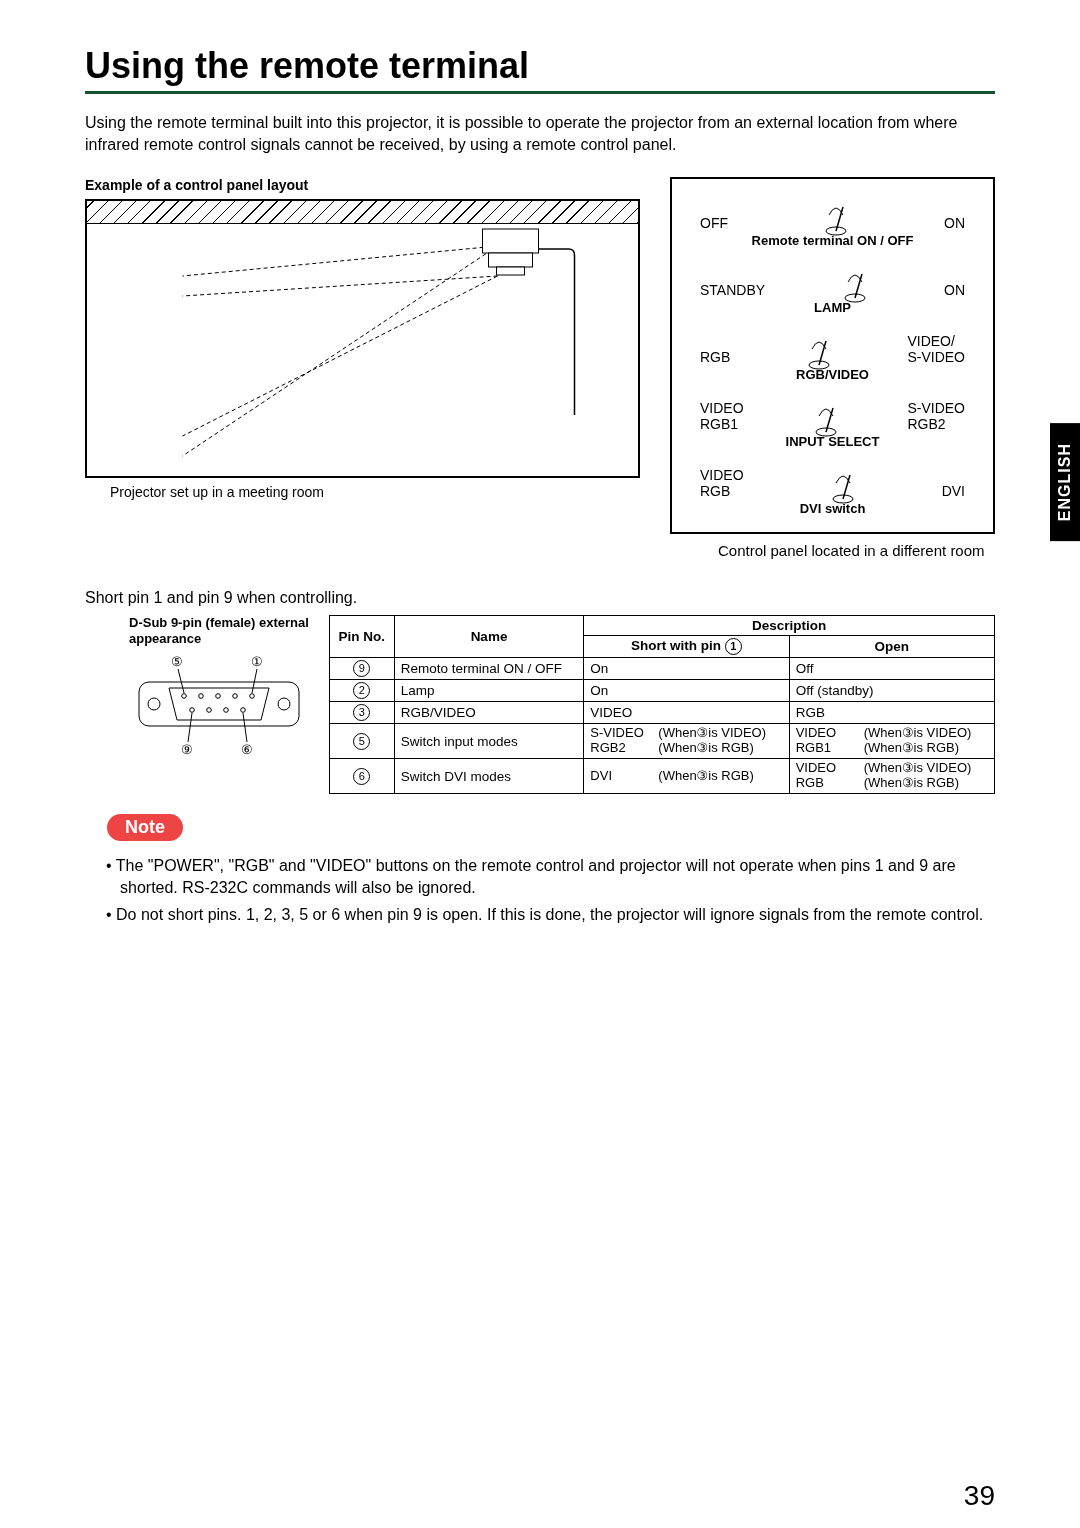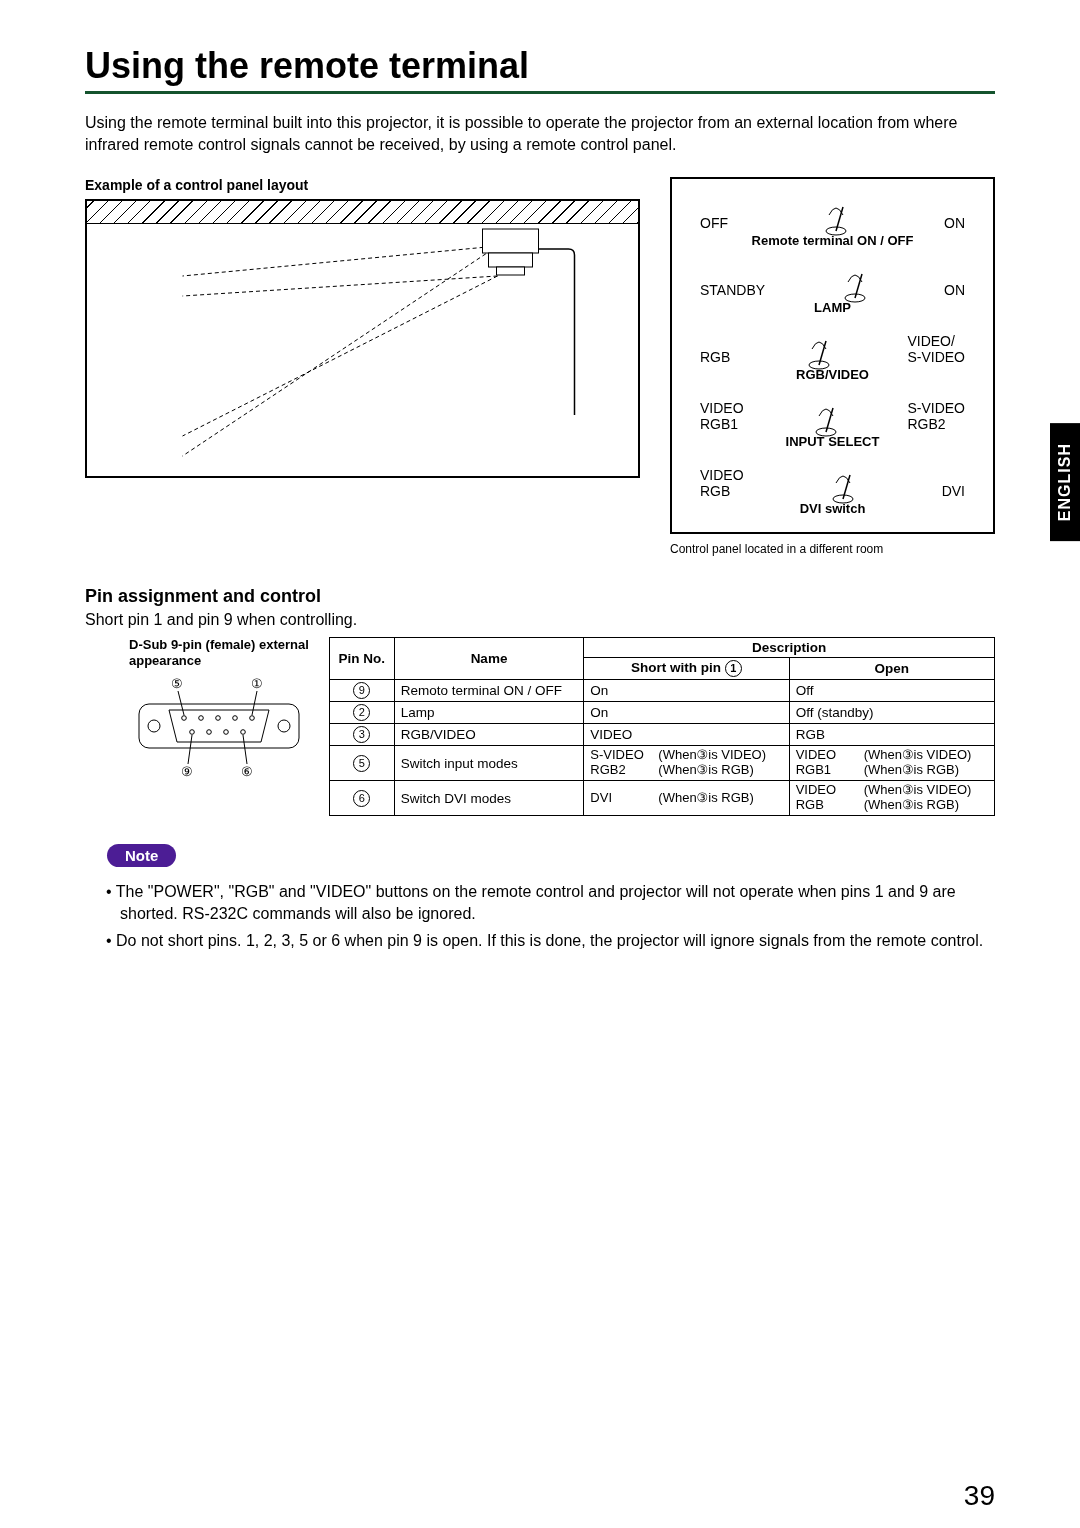--- a/index.html
+++ b/index.html
@@ -74,21 +74,21 @@
   }
   .switch-row .left { text-align:left; white-space:pre-line;}
   .switch-row .right { text-align:left; white-space:pre-line;}
   .toggle {
     width:34px;height:28px;position:relative;align-self:flex-end;
   }
   .toggle svg{display:block;}
   .switch-label {
     font-weight:bold; text-align:center; font-size:13px; margin:2px 0 8px 0;
   }
-  .panel-caption { font-size:12px; margin-top:8px;}
+  .panel-caption { font-size:15px; margin-top:8px;margin-left:48px;}
   .sidebar-tab{
     position:absolute; right:0; top:423px;
     background:#000; color:#fff;
     padding:20px 6px;
     font-size:16px; font-weight:bold;
     writing-mode:vertical-rl; transform:rotate(180deg);
     letter-spacing:1px;
   }
   h2.section {
     font-size:18px; font-weight:bold; margin: 24px 0 4px 0;
@@ -107,22 +107,22 @@
     flex:1;
   }
   table.pintable th, table.pintable td {
     border:1px solid #000; padding:2px 6px; vertical-align:middle;
     text-align:left;
   }
   table.pintable th { font-weight:bold; text-align:center;}
   table.pintable td.center{text-align:center;}
   .circ{display:inline-flex;border:1.2px solid #000;border-radius:50%;width:15px;height:15px;align-items:center;justify-content:center;font-size:11px;line-height:1;}
   .note-pill{
-    display:inline-block;background:#4c1d95;color:#fff;border-radius:14px;
-    padding:3px 18px;font-size:15px;font-weight:bold;margin:28px 0 10px 22px;
+    display:inline-block;background:#ef4444;color:#fff;border-radius:14px;
+    padding:3px 18px;font-size:18px;font-weight:bold;margin:20px 0 10px 22px;
   }
   ul.notes{font-size:16px;line-height:1.35;padding-left:35px;margin:4px 0;}
   ul.notes li{margin-bottom:6px;list-style:none;text-indent:-14px;}
   ul.notes li::before{content:"• ";}
   .pagenum{position:absolute;bottom:16px;right:85px;font-size:28px;}
   .subcol{display:flex;flex-direction:column;line-height:1.15;font-size:13px;}
   .subcol .pair{display:flex;gap:8px;}
   .subcol .pair span:first-child{min-width:60px;}
 </style>
 </head>
@@ -146,20 +146,21 @@
           <line x1="345" y1="75" x2="30" y2="95" stroke="#000" stroke-dasharray="4 3"></line>
           <line x1="345" y1="75" x2="30" y2="235" stroke="#000" stroke-dasharray="4 3"></line>
 
           <rect x="330" y="28" width="56" height="24" fill="#fff" stroke="#000"></rect>
           <rect x="336" y="52" width="44" height="14" fill="#fff" stroke="#000"></rect>
           <rect x="344" y="66" width="28" height="8" fill="#fff" stroke="#000"></rect>
 
           <path d="M386 48 h30 q6 0 6 6 v160" fill="none" stroke="#000" stroke-width="1.5"></path>
         </svg>
       </div>
+      <div class="caption">Projector set up in a meeting room</div>
     </div>
 
     <div class="right-diagram">
       <div class="panel-box" id="panel-box">
           <div class="switch-row">
             <span class="left">OFF</span>
             <span class="toggle">
               <svg width="34" height="34" viewBox="0 0 34 34">
                 <ellipse cx="17" cy="28" rx="10" ry="4" fill="#fff" stroke="#000"></ellipse>
                 <line x1="17" y1="28" x2="24" y2="4" stroke="#000" stroke-width="1.5"></line>
@@ -219,21 +220,20 @@
               </svg>
             </span>
             <span class="right">DVI</span>
           </div>
           <div class="switch-label">DVI switch</div>
         </div>
       <div class="panel-caption">Control panel located in a different room</div>
     </div>
   </div>
 
-  <h2 class="section">Pin assignment and control</h2>
   <p class="shortnote">Short pin 1 and pin 9 when controlling.</p>
 
   <div class="pin-area">
     <div class="connector">
       <div class="conhead">D-Sub 9-pin (female) external appearance</div>
       <div class="dsub">
         <svg width="180" height="105" viewBox="0 0 180 105">
           <text x="42" y="14" font-size="13">⑤</text>
           <text x="122" y="14" font-size="13">①</text>
 

